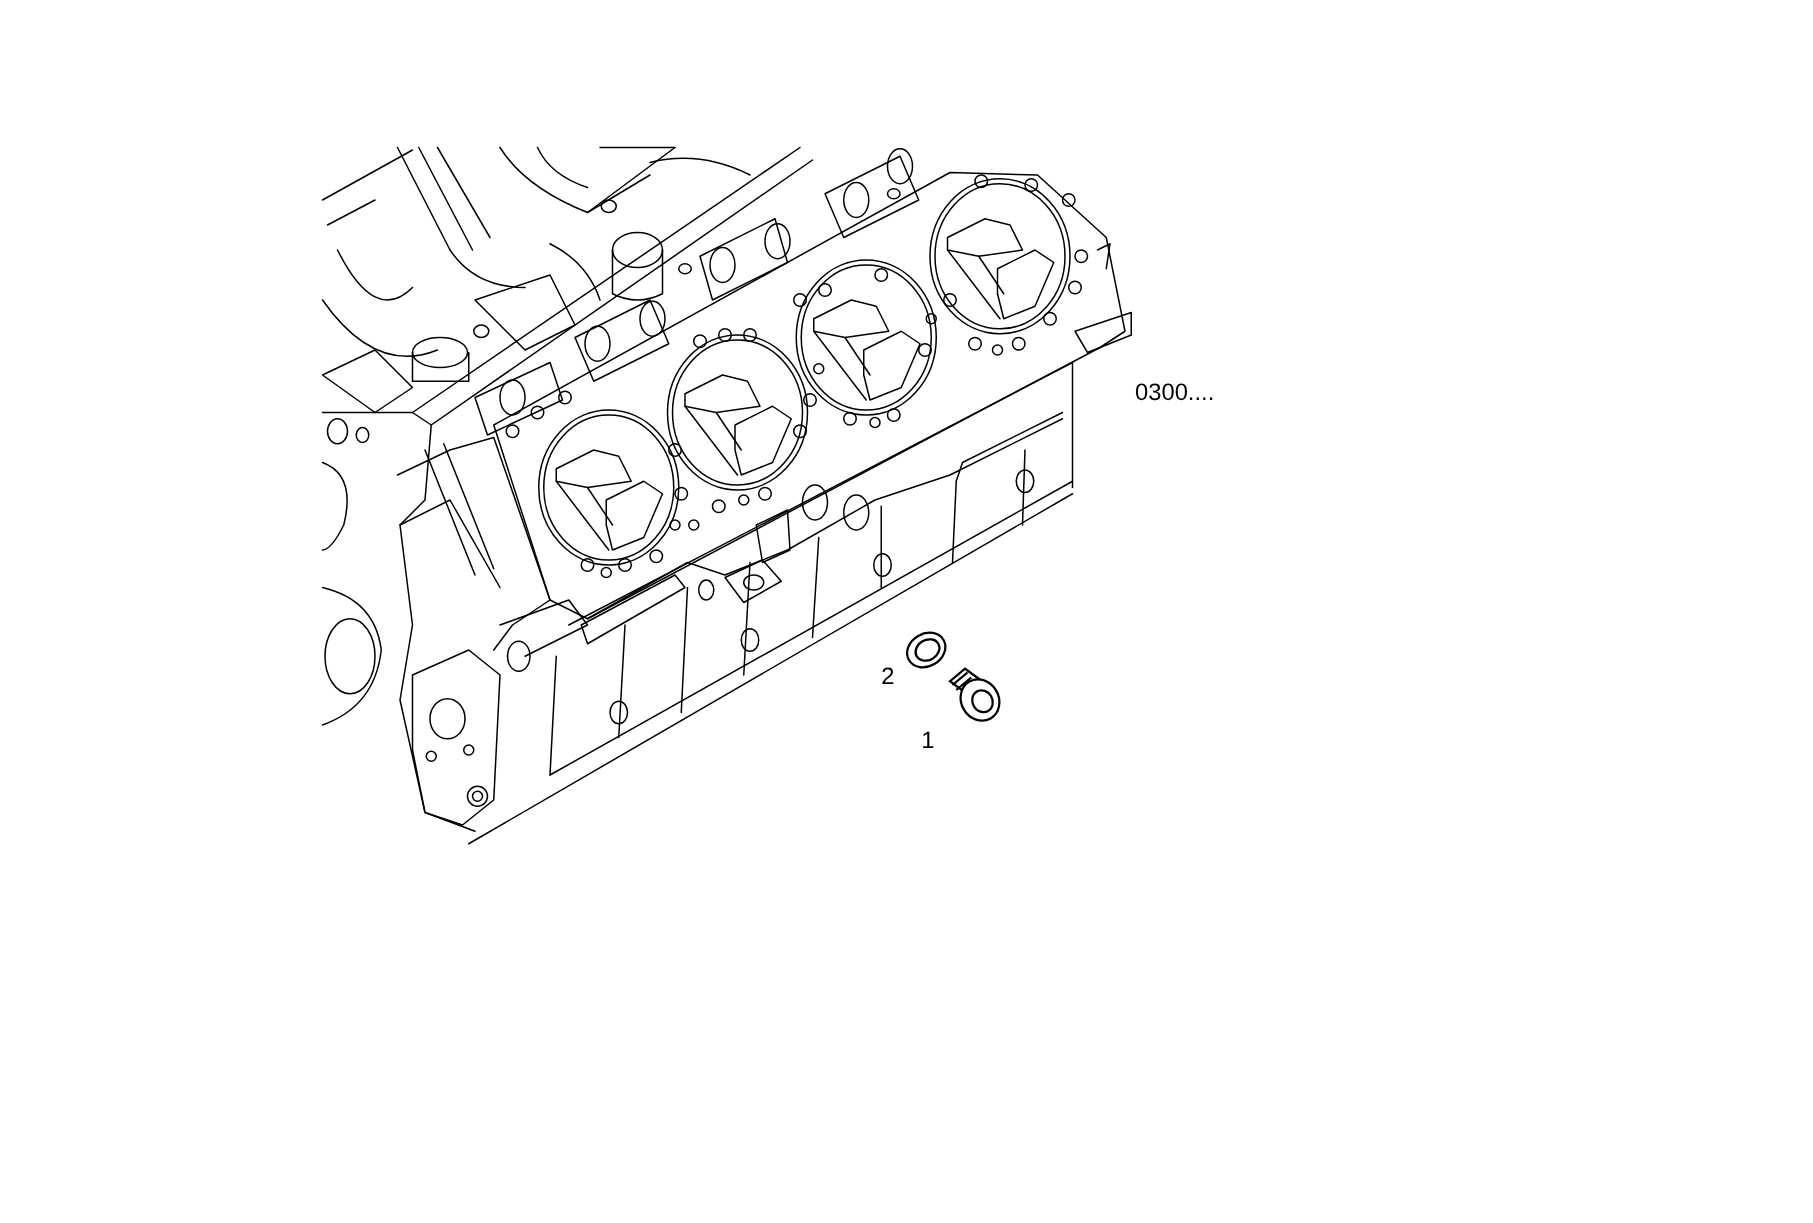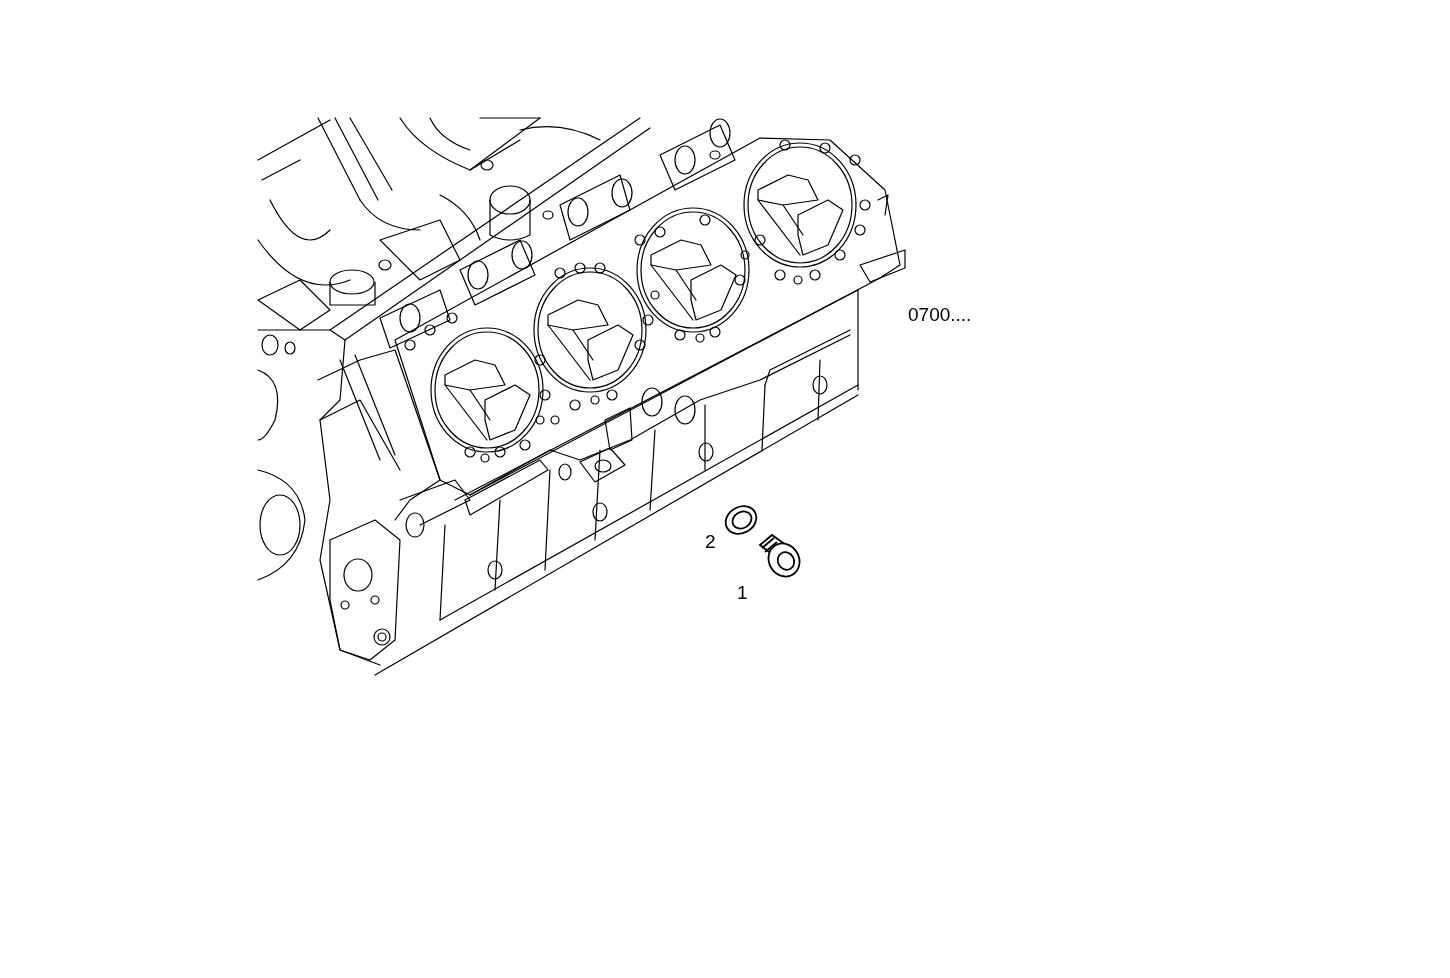--- a/index.html
+++ b/index.html
@@ -165,16 +165,16 @@
     </g>
 
     <g class="ln2">
       <path d="M760 545 L772 535 L790 548 L780 560 Z" fill="#fff"></path>
       <path d="M762 548 L774 538 M765 552 L777 542"></path>
       <ellipse cx="784" cy="560" rx="15" ry="17" transform="rotate(-30 784 560)" fill="#fff"></ellipse>
       <ellipse cx="786" cy="561" rx="8" ry="9" transform="rotate(-30 786 561)"></ellipse>
     </g>
   </svg>
 
-  <span class="lbl" style="left:908px; top:305px;">0700....</span>
+  <span class="lbl" style="left:908px; top:305px;">0300....</span>
   <span class="lbl" style="left:705px; top:532px;">2</span>
   <span class="lbl" style="left:737px; top:583px;">1</span>
 </div>
 
 </body></html>

